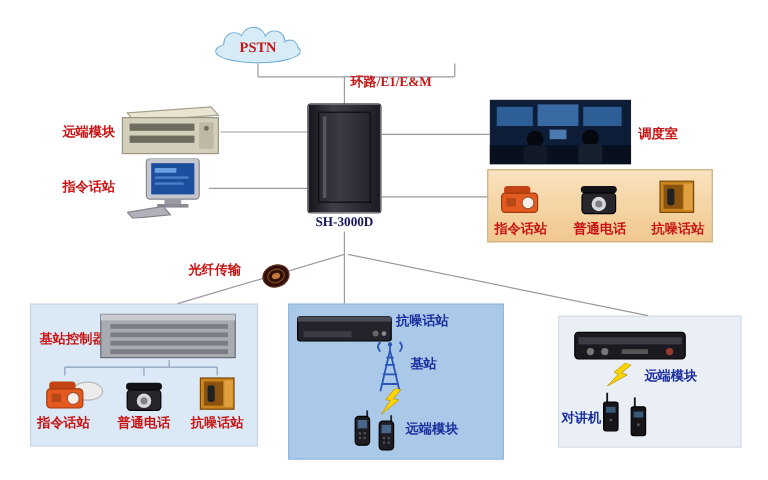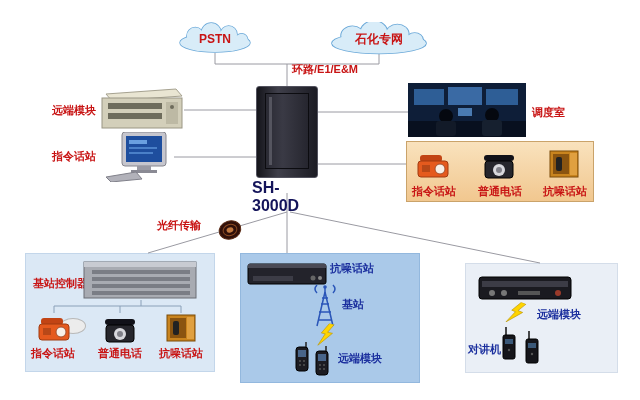--- a/index.html
+++ b/index.html
@@ -1,38 +1,38 @@
 <!DOCTYPE html>
 <html><head>
 <meta charset="utf-8">
 <style>
   *{box-sizing:border-box}
   body{margin:0;background:#fff}
   .canvas{position:relative;width:640px;height:400px;background:#fff;
-    font-family:Liberation Sans, sans-serif;overflow:hidden}
+    font-family:Liberation Serif, serif;overflow:hidden}
   .abs{position:absolute}
   .lbl{position:absolute;font-size:11px;font-weight:bold;white-space:nowrap;line-height:13px}
   .red{color:#c81414}
   .navy{color:#1b2f9e}
   .cloud{position:absolute}
   .cloud-text{position:absolute;inset:0;display:flex;align-items:center;justify-content:center;
     color:#c81414;font-weight:bold;font-size:12px}
   .box{position:absolute}
   .box-phones{background:linear-gradient(180deg,#f9e2bd,#f1c78f);border:1px solid #caa36a}
   .box-remote{background:#dbe8f5;border:1px solid #c3d6ea}
   .box-base{background:#aac9e9;border:1px solid #93b8de}
   .box-wireless{background:#eaeff6;border:1px solid #d4dde9}
   .cabinet{position:absolute;left:256px;top:86px;width:62px;height:92px;
     background:linear-gradient(90deg,#15151b,#3f3f4a 35%,#1c1c24);
     border:1px solid #52525e;border-radius:3px}
   .cabinet::before{content:"";position:absolute;left:8px;top:6px;right:8px;bottom:8px;
     background:linear-gradient(90deg,#2a2a33,#3a3a45 40%,#26262f);border:1px solid #0c0c10}
   .cabinet::after{content:"";position:absolute;left:12px;top:10px;width:3px;bottom:12px;background:#55555f}
-  .model{position:absolute;left:252px;top:179px;width:70px;text-align:left;
-    color:#14145a;font-size:16px;font-weight:bold}
+  .model{position:absolute;left:252px;top:179px;width:70px;text-align:center;
+    color:#14145a;font-size:11px;font-weight:bold}
   .ellipse-deco{position:absolute;border-radius:50%;background:#ececec;border:1px solid #b8b8b8}
   svg{display:block}
 </style>
 </head>
 <body>
 
 <div class="canvas">
 
   <div class="box box-phones" style="left:406px;top:141px;width:188px;height:61px"></div>
   <div class="box box-remote" style="left:25px;top:253px;width:190px;height:119px"></div>
@@ -68,39 +68,20 @@
         <ellipse cx="50" cy="25" rx="46" ry="12"></ellipse>
           <circle cx="24" cy="16" r="11"></circle>
         <circle cx="45" cy="12" r="13"></circle>
           <circle cx="68" cy="14" r="11"></circle>
           <circle cx="85" cy="21" r="8"></circle>
       </g>
     </svg>
     <span class="cloud-text">PSTN</span>
   </div>
 
-  <div class="cloud" style="left:328px;top:22px;width:102px;height:34px">
-    <svg width="102" height="34" viewBox="0 0 100 40" preserveAspectRatio="none">
-      <g fill="#d8ecf8" stroke="#6aa8d8" stroke-width="2">
-        <ellipse cx="50" cy="25" rx="46" ry="12"></ellipse>
-          <circle cx="24" cy="16" r="11"></circle>
-        <circle cx="45" cy="12" r="13"></circle>
-          <circle cx="68" cy="14" r="11"></circle>
-          <circle cx="85" cy="21" r="8"></circle>
-      </g>
-      <g fill="#d8ecf8">
-        <ellipse cx="50" cy="25" rx="46" ry="12"></ellipse>
-          <circle cx="24" cy="16" r="11"></circle>
-        <circle cx="45" cy="12" r="13"></circle>
-          <circle cx="68" cy="14" r="11"></circle>
-          <circle cx="85" cy="21" r="8"></circle>
-      </g>
-    </svg>
-    <span class="cloud-text">石化专网</span>
-  </div>
 
   <div class="lbl red" style="left:292px;top:63px">环路/E1/E&amp;M</div>
 
   <div class="cabinet"></div>
   <div class="model">SH-3000D</div>
 
   <div class="lbl red" style="left:52px;top:104px">远端模块</div>
   <div class="abs" style="left:100px;top:86px">
     <svg width="84" height="46">
       <polygon points="6,8 76,3 82,10 12,15" fill="#e9e5d2" stroke="#a6a290"></polygon>

